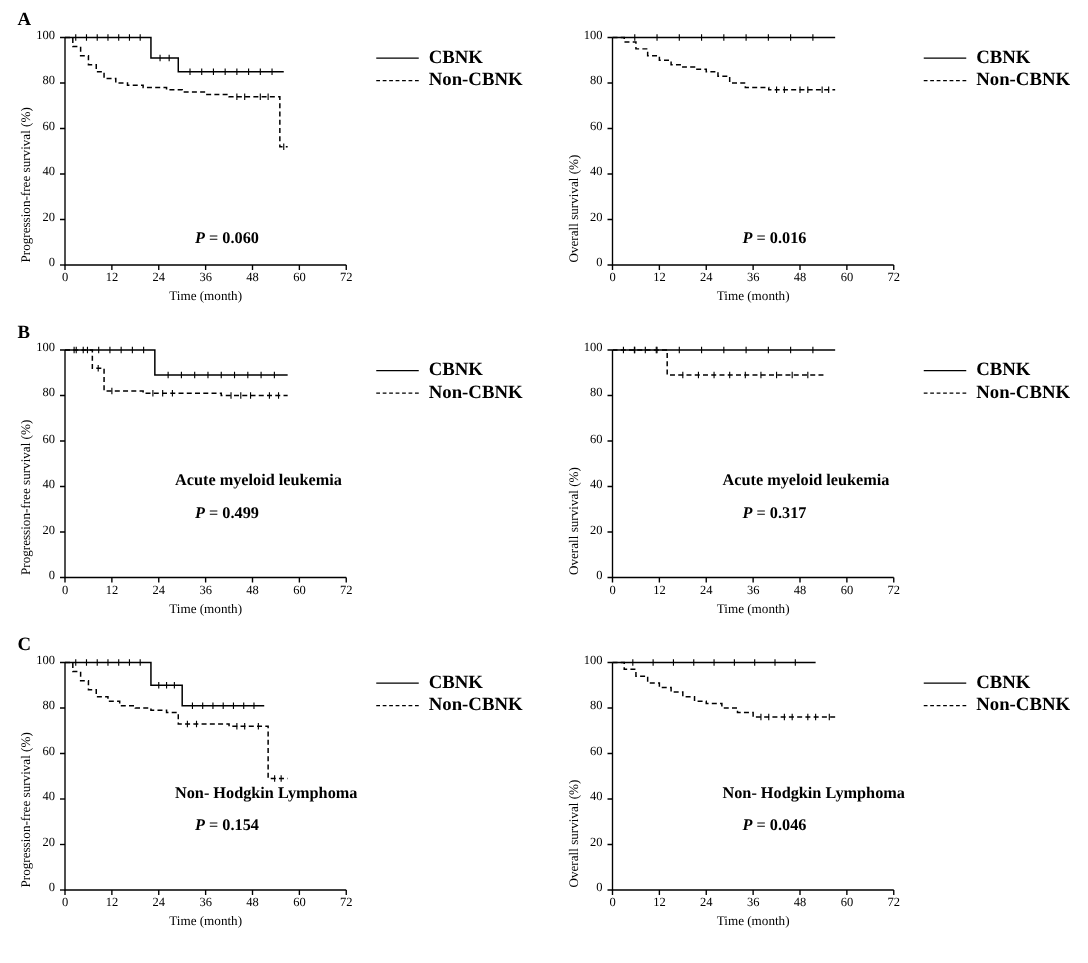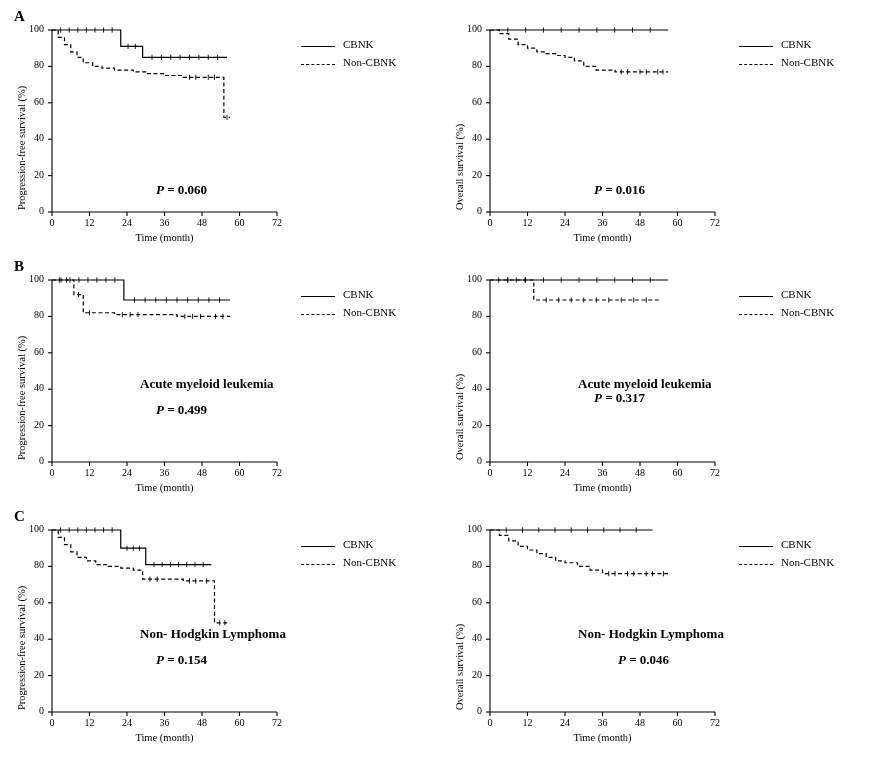--- a/index.html
+++ b/index.html
@@ -78,22 +78,22 @@
     height: 0;
     border-top: 1.6px solid #000;
   }
   .legend-line.dashed {
     border-top: 1.6px dashed #000;
   }
   .legend-text {
     position: absolute;
     left: 42px;
     top: 0;
-    font-size: 11px;
-    font-weight: normal;
+    font-size: 15px;
+    font-weight: bold;
   }
   .annot {
     position: absolute;
     font-size: 13px;
     font-weight: bold;
     white-space: nowrap;
   }
   .annot .ital {
     font-style: italic;
   }
@@ -386,21 +386,21 @@
         <div class="legend-row">
           <span class="legend-line"></span>
           <span class="legend-text">CBNK</span>
         </div>
         <div class="legend-row">
           <span class="legend-line dashed"></span>
           <span class="legend-text">Non-CBNK</span>
         </div>
       </div>
       <div class="annot" style="left: 140px; top: 120px;">Acute myeloid leukemia</div>
-      <div class="annot" style="left: 156px; top: 134px; font-family: Liberation Serif, serif;"><span class="ital">P</span> = 0.317</div>
+      <div class="annot" style="left: 156px; top: 146px; font-family: Liberation Serif, serif;"><span class="ital">P</span> = 0.317</div>
     </div>
     <div class="panel" style="left: 0px; top: 506px;">
       <svg width="430" height="250" viewBox="0 0 430 250">
         <path d="M 52 24 L 52 206 L 277 206" fill="none" stroke="#000" stroke-width="1.1"></path>
         <line x1="52" x2="52" y1="206" y2="210" stroke="#000" stroke-width="1.1"></line>
         <line x1="89.5" x2="89.5" y1="206" y2="210" stroke="#000" stroke-width="1.1"></line>
         <line x1="127" x2="127" y1="206" y2="210" stroke="#000" stroke-width="1.1"></line>
         <line x1="164.5" x2="164.5" y1="206" y2="210" stroke="#000" stroke-width="1.1"></line>
         <line x1="202" x2="202" y1="206" y2="210" stroke="#000" stroke-width="1.1"></line>
         <line x1="239.5" x2="239.5" y1="206" y2="210" stroke="#000" stroke-width="1.1"></line>
@@ -529,15 +529,15 @@
         <div class="legend-row">
           <span class="legend-line"></span>
           <span class="legend-text">CBNK</span>
         </div>
         <div class="legend-row">
           <span class="legend-line dashed"></span>
           <span class="legend-text">Non-CBNK</span>
         </div>
       </div>
       <div class="annot" style="left: 140px; top: 120px;">Non- Hodgkin Lymphoma</div>
-      <div class="annot" style="left: 156px; top: 146px; margin-left: 24px;"><span class="ital">P</span> = 0.046</div>
+      <div class="annot" style="left: 156px; top: 146px;"><span class="ital">P</span> = 0.046</div>
     </div>
   </div>
 
 </body></html>

